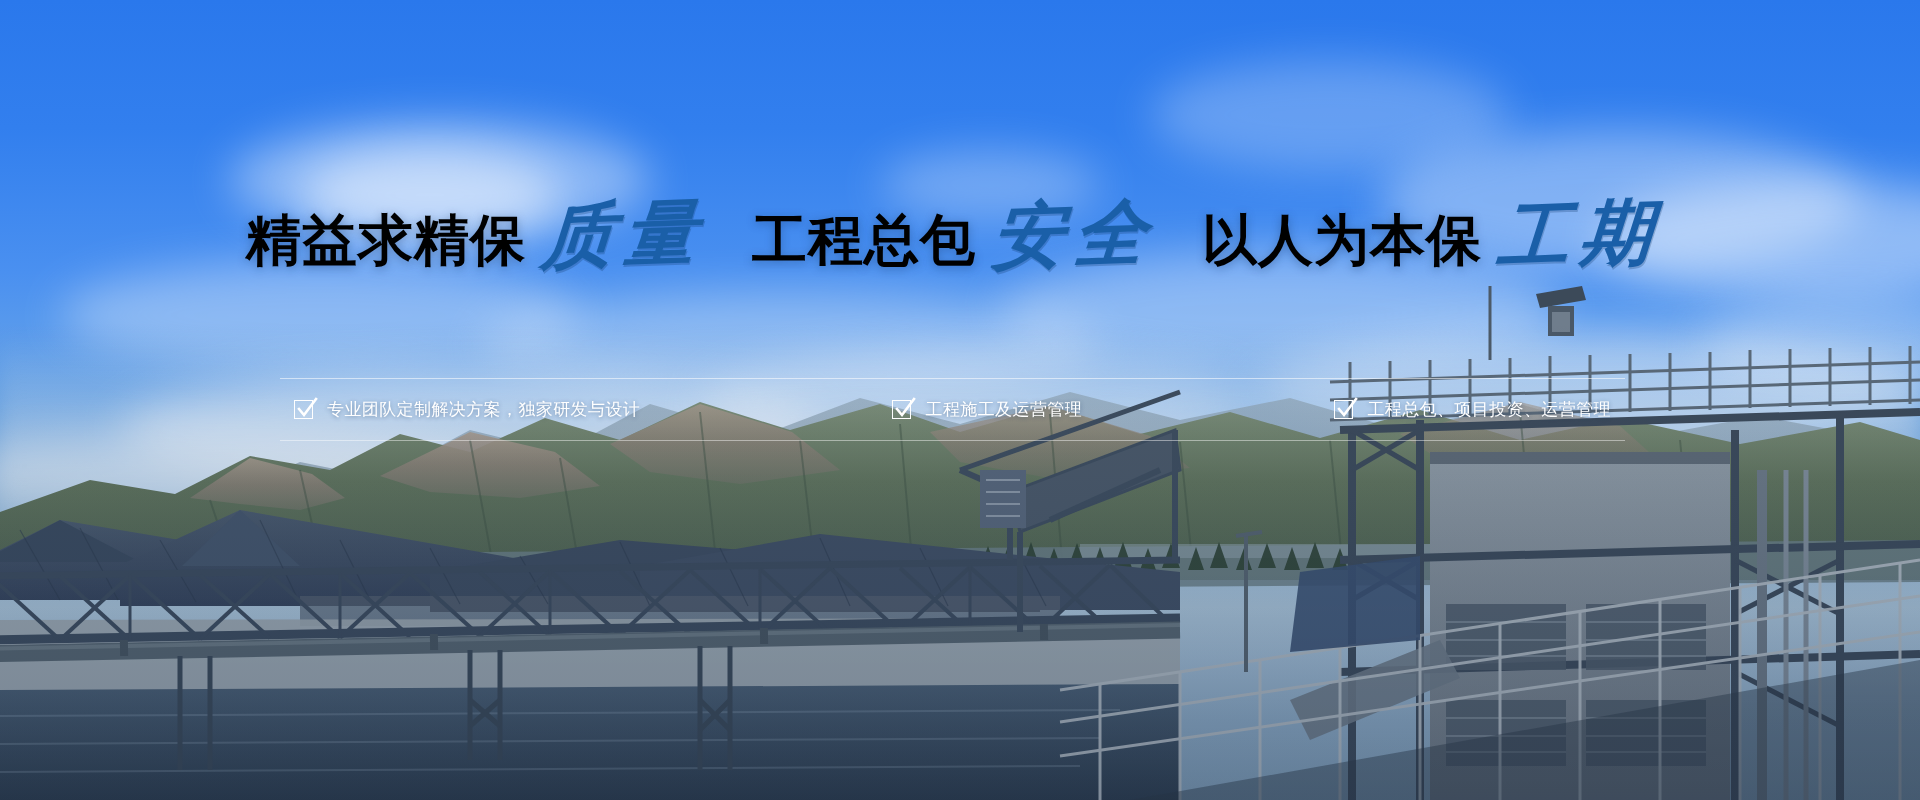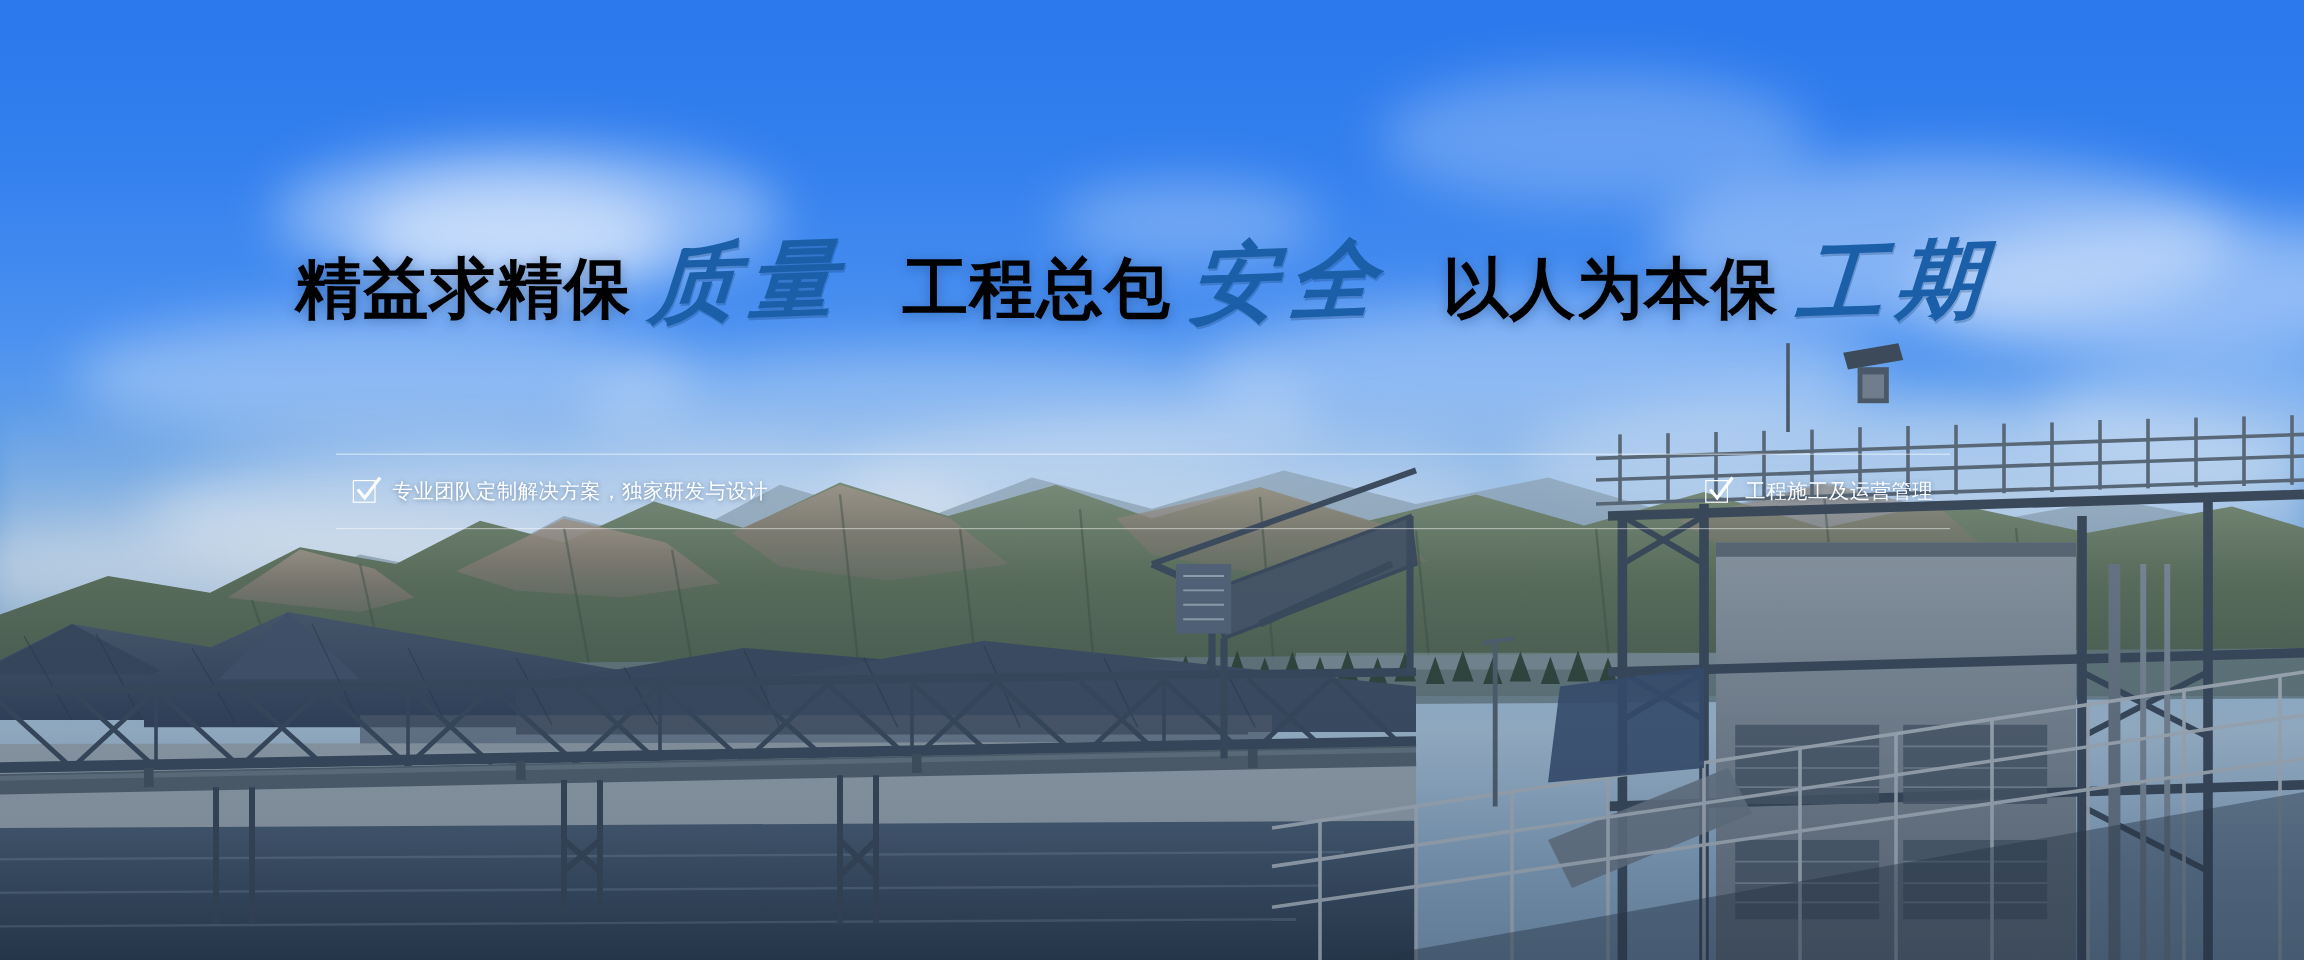--- a/index.html
+++ b/index.html
@@ -451,18 +451,26 @@
 
       <div class="feature">
         <span class="chk">
           <svg viewBox="0 0 22 22" aria-hidden="true">
             <path d="M3 11 L8 17 L20 1" fill="none" stroke="#ffffff" stroke-width="2.6" stroke-linecap="square"></path>
           </svg>
         </span>
         <span class="feature-label">工程施工及运营管理</span>
       </div>
 
+      <div class="feature">
+        <span class="chk">
+          <svg viewBox="0 0 22 22" aria-hidden="true">
+            <path d="M3 11 L8 17 L20 1" fill="none" stroke="#ffffff" stroke-width="2.6" stroke-linecap="square"></path>
+          </svg>
+        </span>
+        <span class="feature-label">工程总包、项目投资、运营管理</span>
+      </div>
 
     </div>
     <div class="rule bottom"></div>
   </div>
 
 </div>
 
 </body></html>

